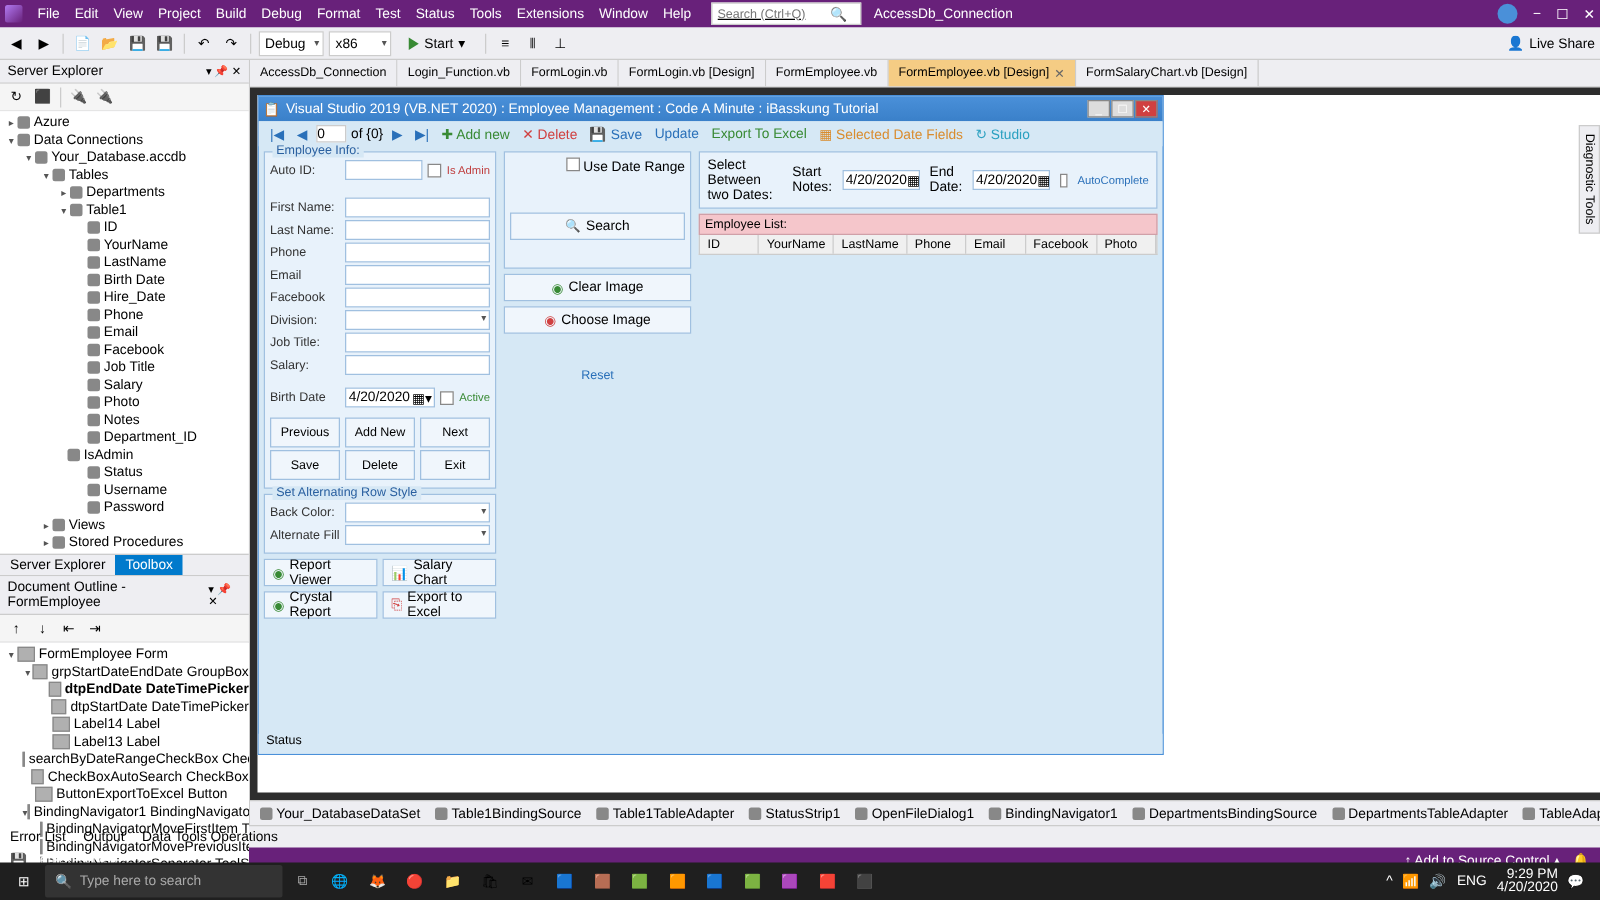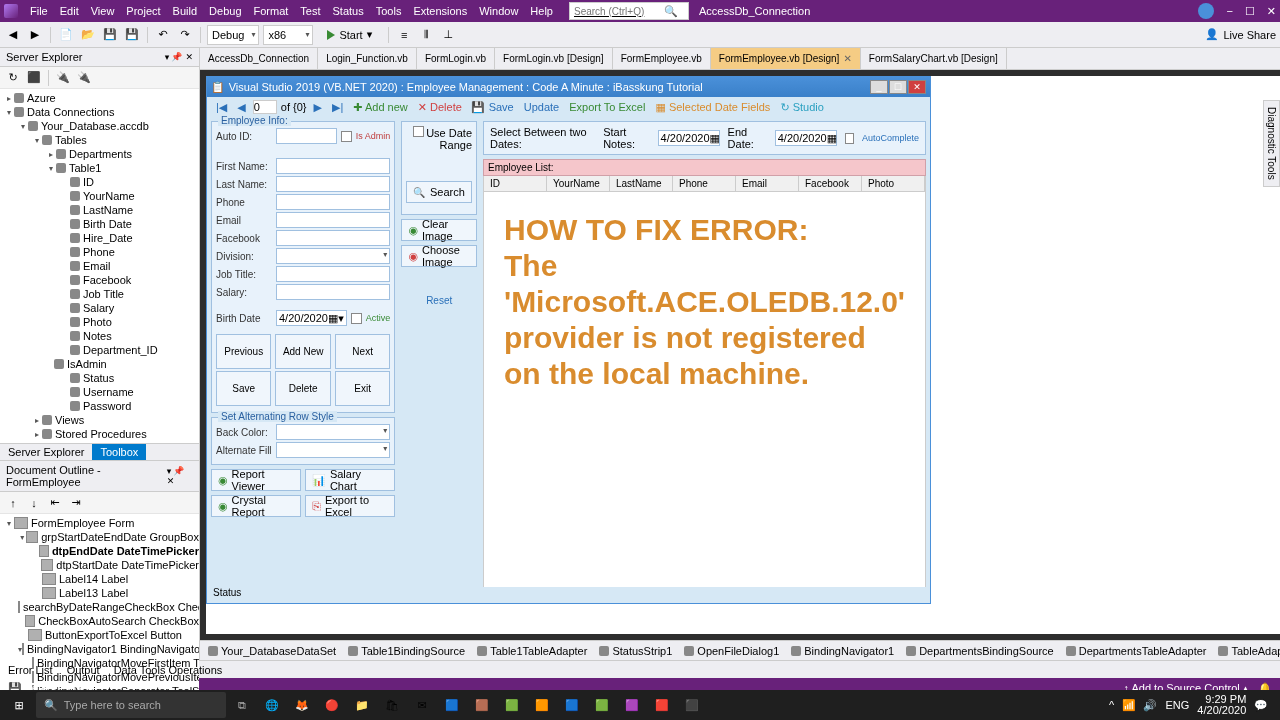--- a/index.html
+++ b/index.html
@@ -47,21 +47,21 @@
 .nav-save { color: #2a70b9; }
 .form-body { display: flex; padding: 4px; gap: 6px; height: calc(100% - 40px); }
 .form-left { width: 186px; display: flex; flex-direction: column; gap: 4px; }
 .groupbox { border: 1px solid #a0c0e0; background: #e8f2fb; padding: 4px; position: relative; }
 .groupbox .gb-title { position: absolute; top: -7px; left: 6px; background: #d6e8f5; padding: 0 3px; font-size: 10px; color: #2a60a0; }
 .frow { display: flex; align-items: center; margin: 2px 0; gap: 4px; }
 .flabel { width: 56px; font-size: 10px; color: #333; }
 .finput { flex: 1; height: 16px; border: 1px solid #a0c0e0; background: white; }
 .fcombo { flex: 1; height: 16px; border: 1px solid #a0c0e0; background: white; position: relative; }
 .fcombo::after { content: "▾"; position: absolute; right: 2px; top: 1px; font-size: 8px; color: #555; }
-.fbtn { flex: 1; height: 35px; border: 1px solid #a0c0e0; background: #f0f6fc; font-size: 10px; cursor: pointer; display: flex; align-items: center; justify-content: center; }
+.fbtn { flex: 1; height: 24px; border: 1px solid #a0c0e0; background: #f0f6fc; font-size: 10px; cursor: pointer; display: flex; align-items: center; justify-content: center; }
 .fbtn-wide { height: 22px; border: 1px solid #a0c0e0; background: #f0f6fc; font-size: 10px; cursor: pointer; display: flex; align-items: center; justify-content: center; gap: 4px; padding: 0 6px; }
 .form-mid { width: 150px; display: flex; flex-direction: column; gap: 4px; }
 .form-right { flex: 1; display: flex; flex-direction: column; }
 .dates-box { border: 1px solid #a0c0e0; background: #e8f2fb; padding: 4px 6px; display: flex; align-items: center; gap: 8px; font-size: 10px; position: relative; }
 .emp-header { background: #f5c6cb; padding: 2px 4px; font-size: 10px; border: 1px solid #d0a0a8; }
 .grid-header { display: flex; background: #f0f0f0; border: 1px solid #ccc; border-top: none; }
 .grid-header div { flex: 1; padding: 2px 6px; font-size: 10px; border-right: 1px solid #ccc; }
 .grid-body { flex: 1; background: white; border: 1px solid #ccc; border-top: none; position: relative; padding: 20px; }
 .overlay-text { font-size: 30px; font-weight: bold; color: #d98c2e; line-height: 1.2; text-align: left;}
 .form-status { position: absolute; bottom: 0; left: 0; right: 0; height: 16px; padding: 0 6px; font-size: 10px; background: #d6e8f5; }
@@ -559,23 +559,20 @@
               <div class="emp-header">Employee List:</div>
               <div class="grid-header" id="grid-cols">
                   <div>ID</div>
                   <div>YourName</div>
                   <div>LastName</div>
                   <div>Phone</div>
                   <div>Email</div>
                   <div>Facebook</div>
                   <div>Photo</div>
                 </div>
-              <div class="grid-body">
-                <div class="overlay-text" id="overlay">HOW TO FIX ERROR:<br>The 'Microsoft.ACE.OLEDB.12.0'<br>provider is not registered<br>on the local machine.</div>
-              </div>
             </div>
           </div>
           <div class="form-status">Status</div>
         </div>
       </div>
     </div>
     <div class="component-tray" id="comp-tray">
         <span class="comp"><span class="comp-ic"></span>Your_DatabaseDataSet</span>
         <span class="comp"><span class="comp-ic"></span>Table1BindingSource</span>
         <span class="comp"><span class="comp-ic"></span>Table1TableAdapter</span>

